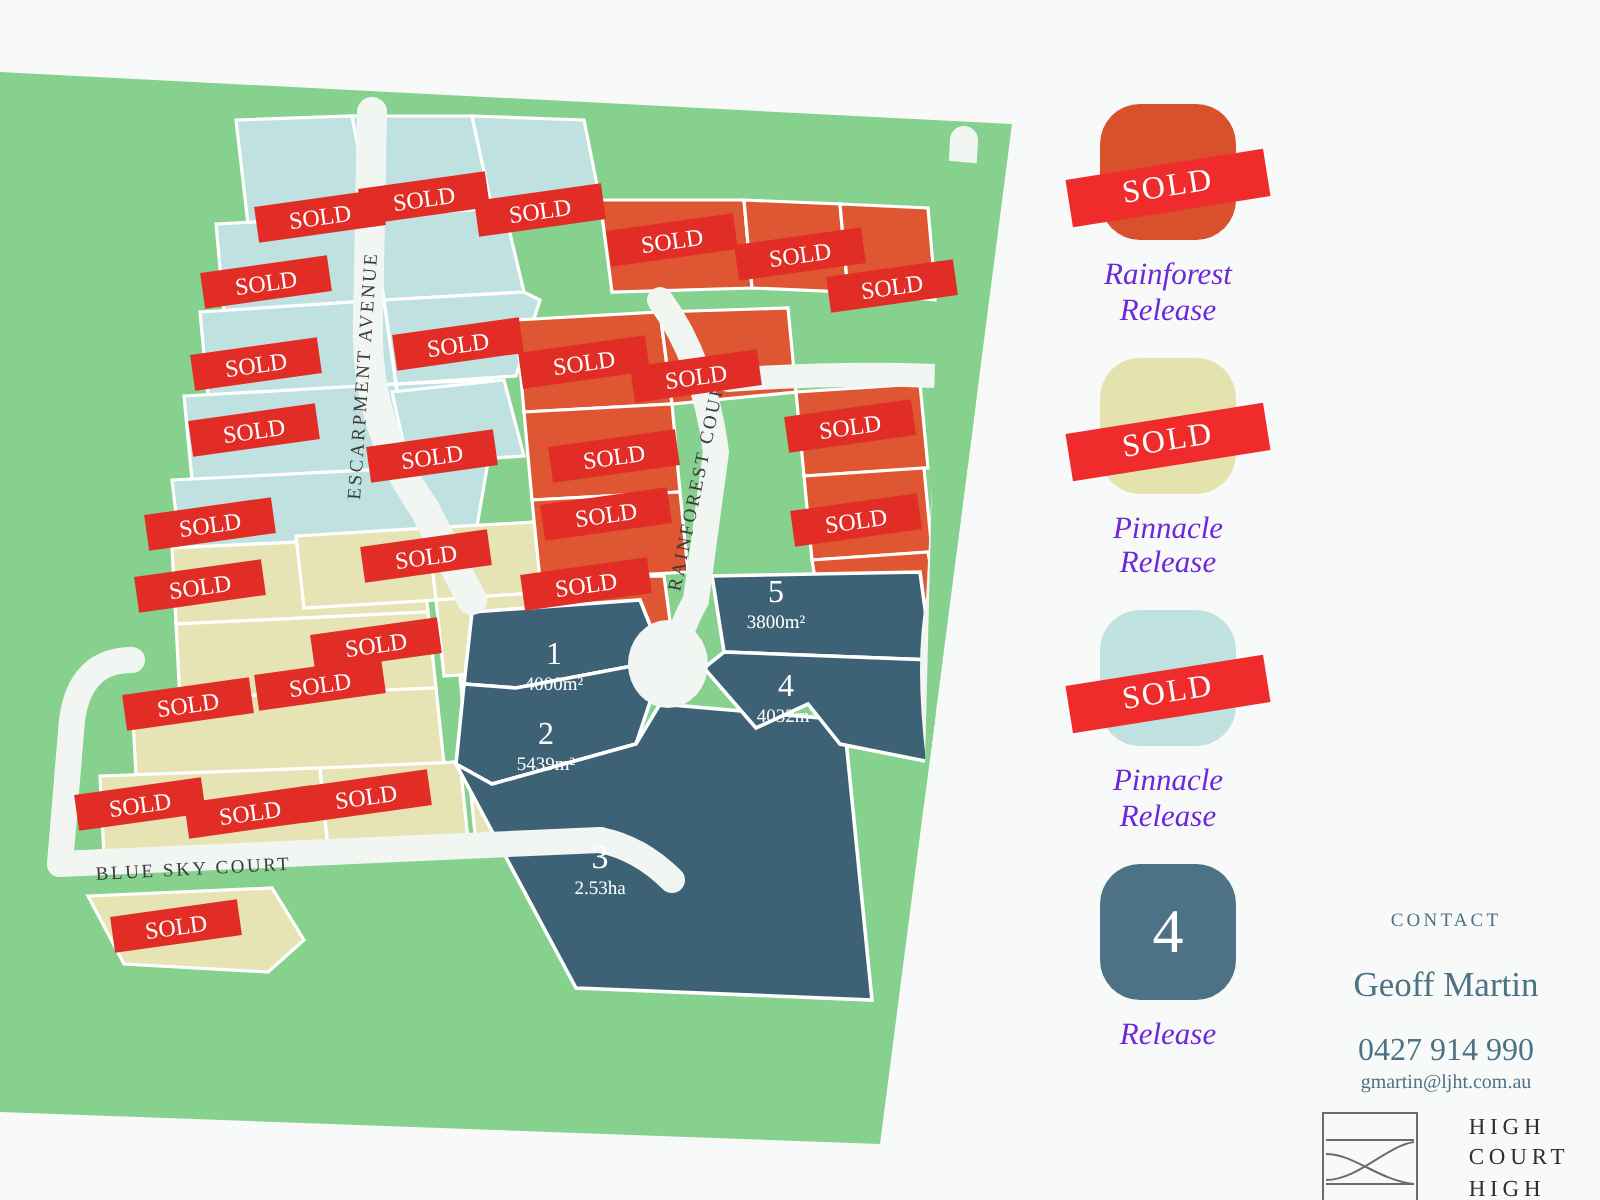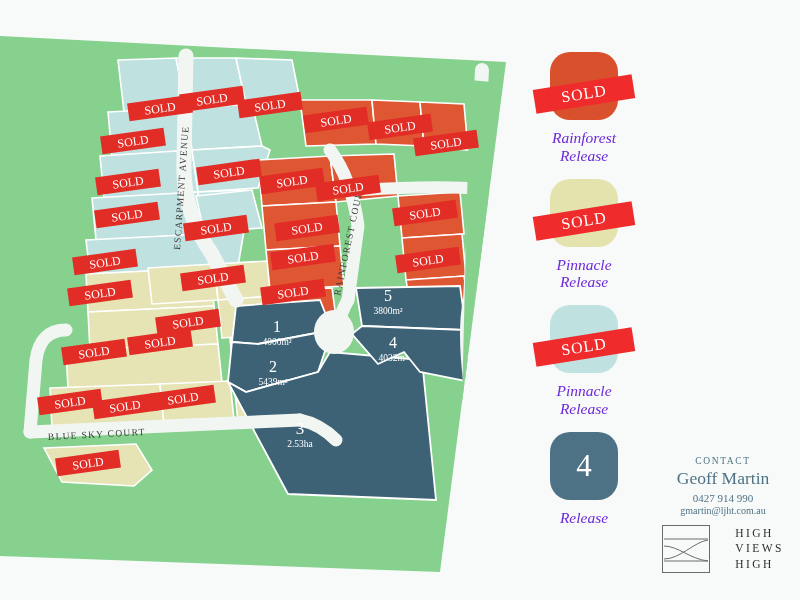--- a/index.html
+++ b/index.html
@@ -35,22 +35,22 @@
   }
   .legend-label{
     margin-top:9px;font-size:15.5px;color:#6d28d9;line-height:1.15;
     font-family:"Liberation Serif",serif;
     font-style:italic;
   }
 
   
   .contact{position:absolute;left:648px;top:456px;width:150px;text-align:center;color:#4e7285;}
   .contact-kicker{font-size:9.5px;letter-spacing:1.6px;font-family:"Liberation Serif",serif;}
-  .contact-name{font-size:17.5px;margin-top:2px;font-family:"Liberation Serif",serif;}
-  .contact-phone{font-size:11px;margin-top:3px;font-family:"Liberation Serif",serif;}
+  .contact-name{font-size:17.5px;margin-top:16px;font-family:"Liberation Serif",serif;}
+  .contact-phone{font-size:16px;margin-top:14px;font-family:"Liberation Serif",serif;}
   .contact-email{font-size:10px;margin-top:1px;font-family:"Liberation Serif",serif;}
   .brand{margin-top:9px;display:flex;align-items:center;justify-content:center;gap:25px;}
   .brand-mark{width:46px;height:46px;border:1px solid #6b6b6b;position:relative;flex:0 0 auto;}
   .brand-words{text-align:left;color:#2e2e2e;font-family:"Liberation Serif",serif;
     font-size:11.5px;letter-spacing:2.4px;line-height:1.35;}
 </style>
 </head>
 <body>
 
 <div id="stage">
@@ -333,19 +333,19 @@
       <div class="brand-mark">
         <svg width="44" height="44" viewBox="0 0 44 44">
           <line x1="0" y1="13" x2="44" y2="13" stroke="#6b6b6b" stroke-width="1"></line>
           <line x1="0" y1="35" x2="44" y2="35" stroke="#6b6b6b" stroke-width="1"></line>
           <path d="M0,20 C14,20 26,33 44,35" fill="none" stroke="#6b6b6b" stroke-width="1"></path>
           <path d="M0,33 C16,33 30,16 44,14" fill="none" stroke="#6b6b6b" stroke-width="1"></path>
         </svg>
       </div>
       <div class="brand-words">
         <div>HIGH</div>
-        <div>VIEWS</div>
+        <div>COURT</div>
         <div>HIGH</div>
       </div>
     </div>
   </div>
 
 </div>
 
 </body></html>

